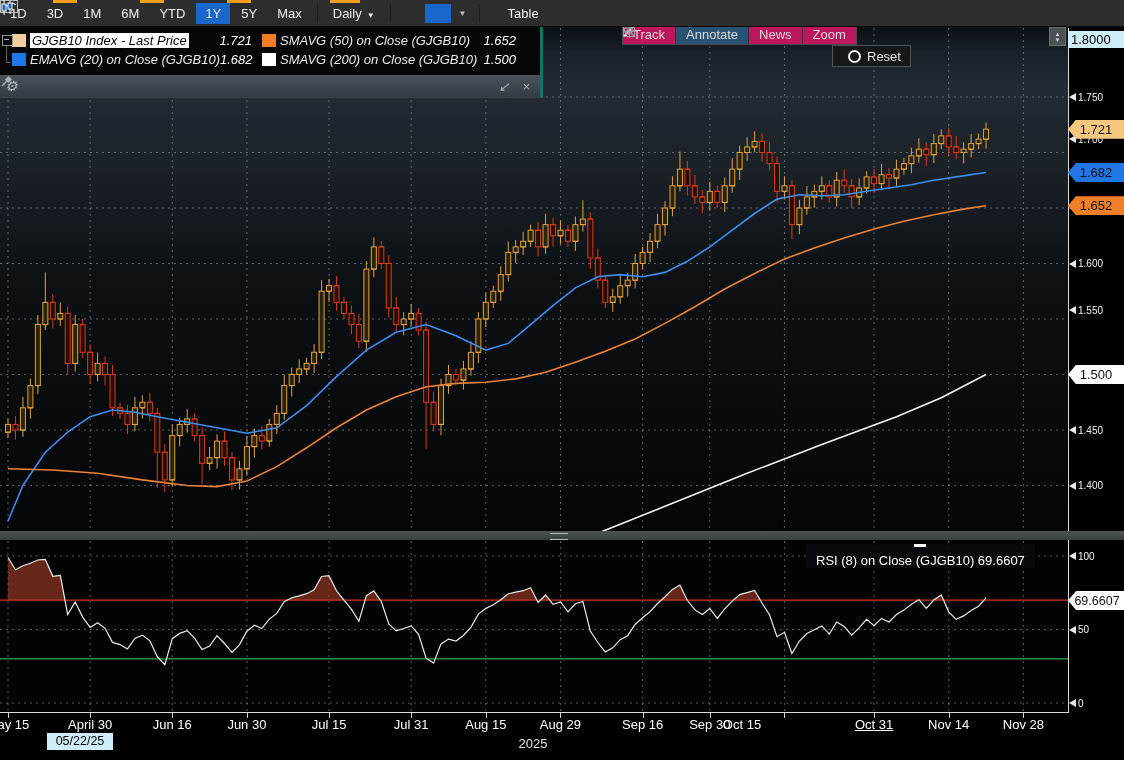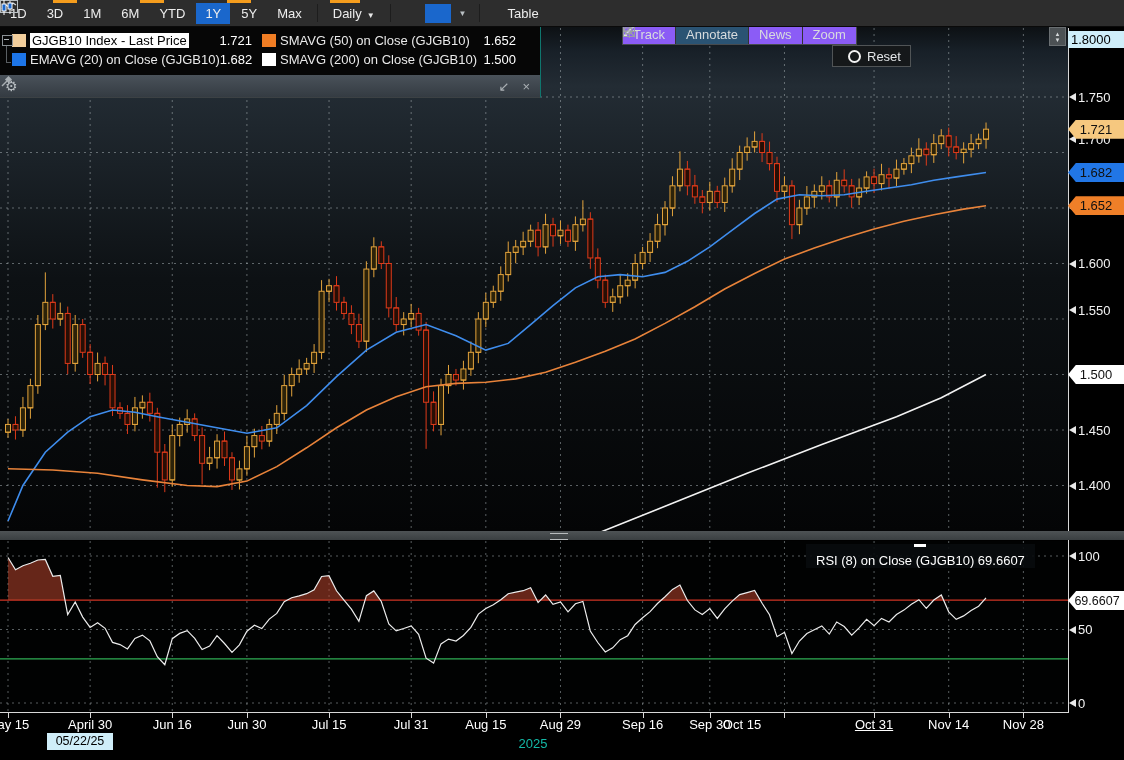--- a/index.html
+++ b/index.html
@@ -16,66 +16,66 @@
   .tb-ico.active{background:#1a67cc;}
   .caret{font-size:8px;color:#e8e8e8;margin-left:5px;}
   #addData{position:absolute;left:755px;top:3px;width:166px;height:16px;background:#ee9a24;
            color:#7d4e06;font-size:13px;padding:1px 5px;overflow:hidden;}
   #collapseChevrons{position:absolute;left:941px;top:3px;color:#f0f0f0;font-size:15px;font-weight:bold;}
   #editChart{position:absolute;left:972px;top:4px;color:#f2f2f2;font-size:13px;display:flex;align-items:center;gap:5px;}
   #chartEditIco{position:absolute;left:1080px;top:5px;}
   #gearTopIco{position:absolute;left:1104px;top:3px;color:#cfd3d6;font-size:15px;}
   
   #legendBox{position:absolute;left:0;top:26px;width:540px;height:71px;background:#060606;
-             border-right:1px solid #0f766e;border-bottom:1px solid #3c4144;z-index:20;}
+             border-right:3px solid #0f766e;border-bottom:1px solid #3c4144;z-index:20;font-style:italic;}
   #legendRows{position:absolute;left:12px;top:5px;right:4px;}
   .lg-row{display:grid;grid-template-columns:250px 264px;height:18px;margin-bottom:1px;}
   .lg-cell{display:flex;align-items:center;}
   .lg-swatch{width:14px;height:13px;margin-right:4px;flex:none;}
   .lg-label{font-size:13px;color:#e9e9e9;white-space:nowrap;}
   .lg-label.selected{background:#fff;color:#000;padding:0 2px;}
   .lg-val{font-size:13px;color:#fff;margin-left:auto;padding-right:10px;}
   #treeExp{position:absolute;left:2px;top:9px;width:9px;height:9px;border:1px solid #8a9094;z-index:21;}
   #treeExp:before{content:"";position:absolute;left:1px;top:3px;width:5px;height:1px;background:#aab0b4;}
   #treeLine{position:absolute;left:6px;top:20px;width:1px;height:16px;background:#5a5f63;}
   #treeLine2{position:absolute;left:6px;top:36px;width:5px;height:1px;background:#5a5f63;}
   #legendFooter{position:absolute;left:0;bottom:0;width:100%;height:22px;
                 background:linear-gradient(#4a525a,#343b42);display:flex;align-items:center;}
   #legendFooter .gear{color:#b8bec2;font-size:14px;margin-left:5px;}
   #legendFooter .right{margin-left:auto;display:flex;align-items:center;gap:13px;margin-right:10px;color:#aab0b4;font-size:13px;}
   
-  #trackBar{position:absolute;left:622px;top:24px;height:19px;background:#8b5cf6;
+  #trackBar{position:absolute;left:622px;top:24px;height:19px;background:#be185d;
             border:1px solid #474b4e;display:flex;align-items:center;z-index:25;}
   .trk{display:flex;align-items:center;gap:5px;color:#d8dcde;font-size:13px;padding:0 10px;height:100%;}
   .trk + .trk{border-left:1px solid #333;}
   .trk.active{background:#2a5373;}
   #resetBtn{position:absolute;left:832px;top:45px;width:62px;height:20px;background:#15181a;
             border:1px solid #505456;display:flex;align-items:center;gap:6px;color:#e2e5e7;
             font-size:13px;padding-left:15px;z-index:25;}
   .reset-ico{width:9px;height:9px;border:2px solid #f2f2f2;border-radius:50%;background:#15181a;}
   #updown{position:absolute;left:1049px;top:27px;width:15px;height:17px;background:#4c5154;
           border:1px solid #6a6f72;display:flex;flex-direction:column;align-items:center;
           justify-content:center;color:#d5d9db;font-size:6px;line-height:6px;z-index:25;}
   
   #yAxisLine{position:absolute;left:1068px;top:28px;width:1px;height:684px;background:#d8d8d8;z-index:5;}
   #xAxisLine{position:absolute;left:0;top:712px;width:1069px;height:1px;background:#d8d8d8;z-index:5;}
   .ytick{position:absolute;left:1069px;display:flex;align-items:center;height:16px;z-index:6;}
   .ytick .arr{width:0;height:0;border-top:4px solid transparent;border-bottom:4px solid transparent;
               border-right:7px solid #e8e8e8;margin-right:2px;}
-  .ytick .txt{font-size:13px;color:#f2f2f2;}
+  .ytick .txt{font-size:10px;color:#f2f2f2;}
   .xtick-mark{position:absolute;top:713px;width:1px;height:5px;background:#d8d8d8;z-index:6;}
   .xlabel{position:absolute;top:717px;transform:translateX(-50%);font-size:13px;color:#fff;white-space:nowrap;z-index:6;}
   .tag{position:absolute;left:1068px;width:56px;height:19px;display:flex;align-items:center;
        justify-content:center;font-size:13px;color:#111;z-index:8;
        clip-path:polygon(0% 50%,14% 0%,100% 0%,100% 100%,14% 100%);}
   #topValueBox{position:absolute;left:1068px;top:31px;width:56px;height:17px;background:#cfeef9;
                color:#000;font-size:13px;padding-left:3px;line-height:17px;z-index:9;}
   #dateBox{position:absolute;left:47px;top:733px;width:66px;height:17px;background:#cfeef9;color:#000;
            font-size:12.5px;text-align:center;line-height:17px;z-index:9;}
-  #yearLabel{position:absolute;left:533px;top:736px;transform:translateX(-50%);color:#14b8a6;font-size:13px;z-index:6;}
+  #yearLabel{position:absolute;left:533px;top:736px;transform:translateX(-50%);color:#e5e5e5;font-size:13px;z-index:6;}
   
   #divider{position:absolute;left:0;top:531px;width:1124px;height:9px;
            background:linear-gradient(#4e5355,#3a3f41);z-index:12;}
   #divHandle{position:absolute;left:550px;top:2px;width:18px;height:5px;
              border-top:1px solid #b8bcbe;border-bottom:1px solid #b8bcbe;}
   #rsiLegend{position:absolute;left:806px;top:544px;height:24px;background:rgba(8,11,13,0.9);
              display:flex;align-items:center;gap:6px;padding:0 10px;z-index:10;flex-direction:column;}
   #rsiLegend .sw{width:12px;height:12px;background:#fff;}
   #rsiLegend .tx{color:#fff;font-size:13px;white-space:nowrap;}
   svg{position:absolute;left:0;top:0;z-index:1;}

